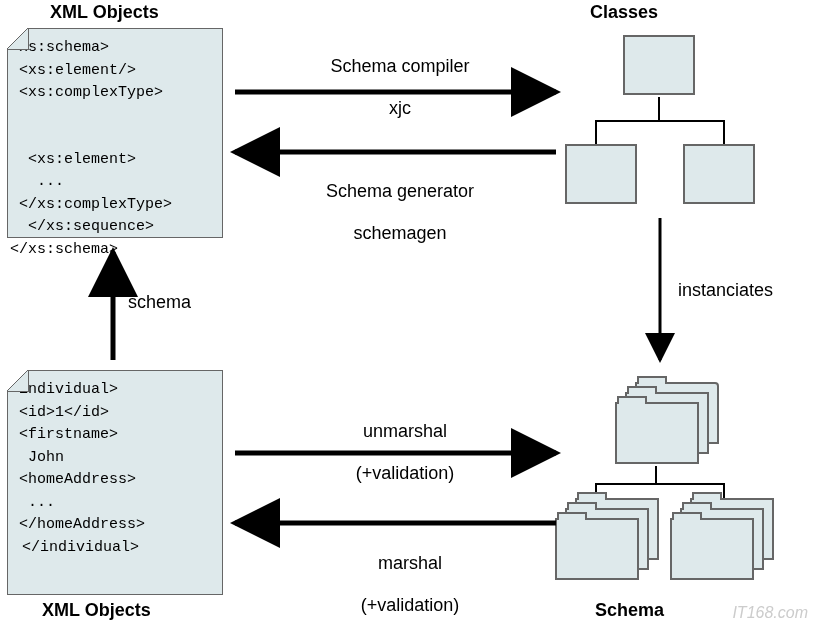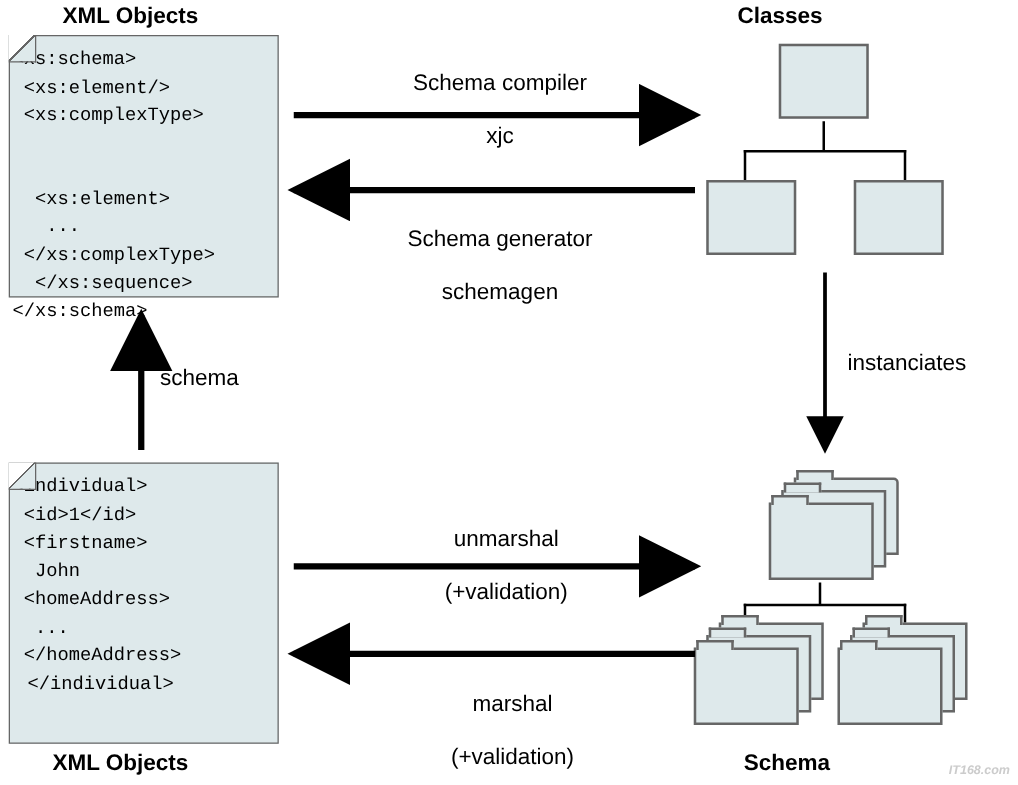--- a/index.html
+++ b/index.html
@@ -47,23 +47,22 @@
     background: #dee9eb;
     border: 2px solid #666;
     position: absolute;
   }
   .line { position: absolute; background: #000; }
   svg.arrows { position: absolute; top:0; left:0; width:814px; height:628px; pointer-events:none; }
   .watermark {
     position: absolute;
     right: 6px; bottom: 6px;
     font-style: italic;
-    font-size: 10px;
+    font-size: 16px;
     color: #ccc;
-    font-weight: bold;
   }
 </style>
 </head>
 <body>
 
 <div class="title" style="left:50px; top:2px;">XML Objects</div>
 <div class="title" style="left:590px; top:2px;">Classes</div>
 <div class="title" style="left:42px; top:600px;">XML Objects</div>
 <div class="title" style="left:595px; top:600px;">Schema</div>
 

